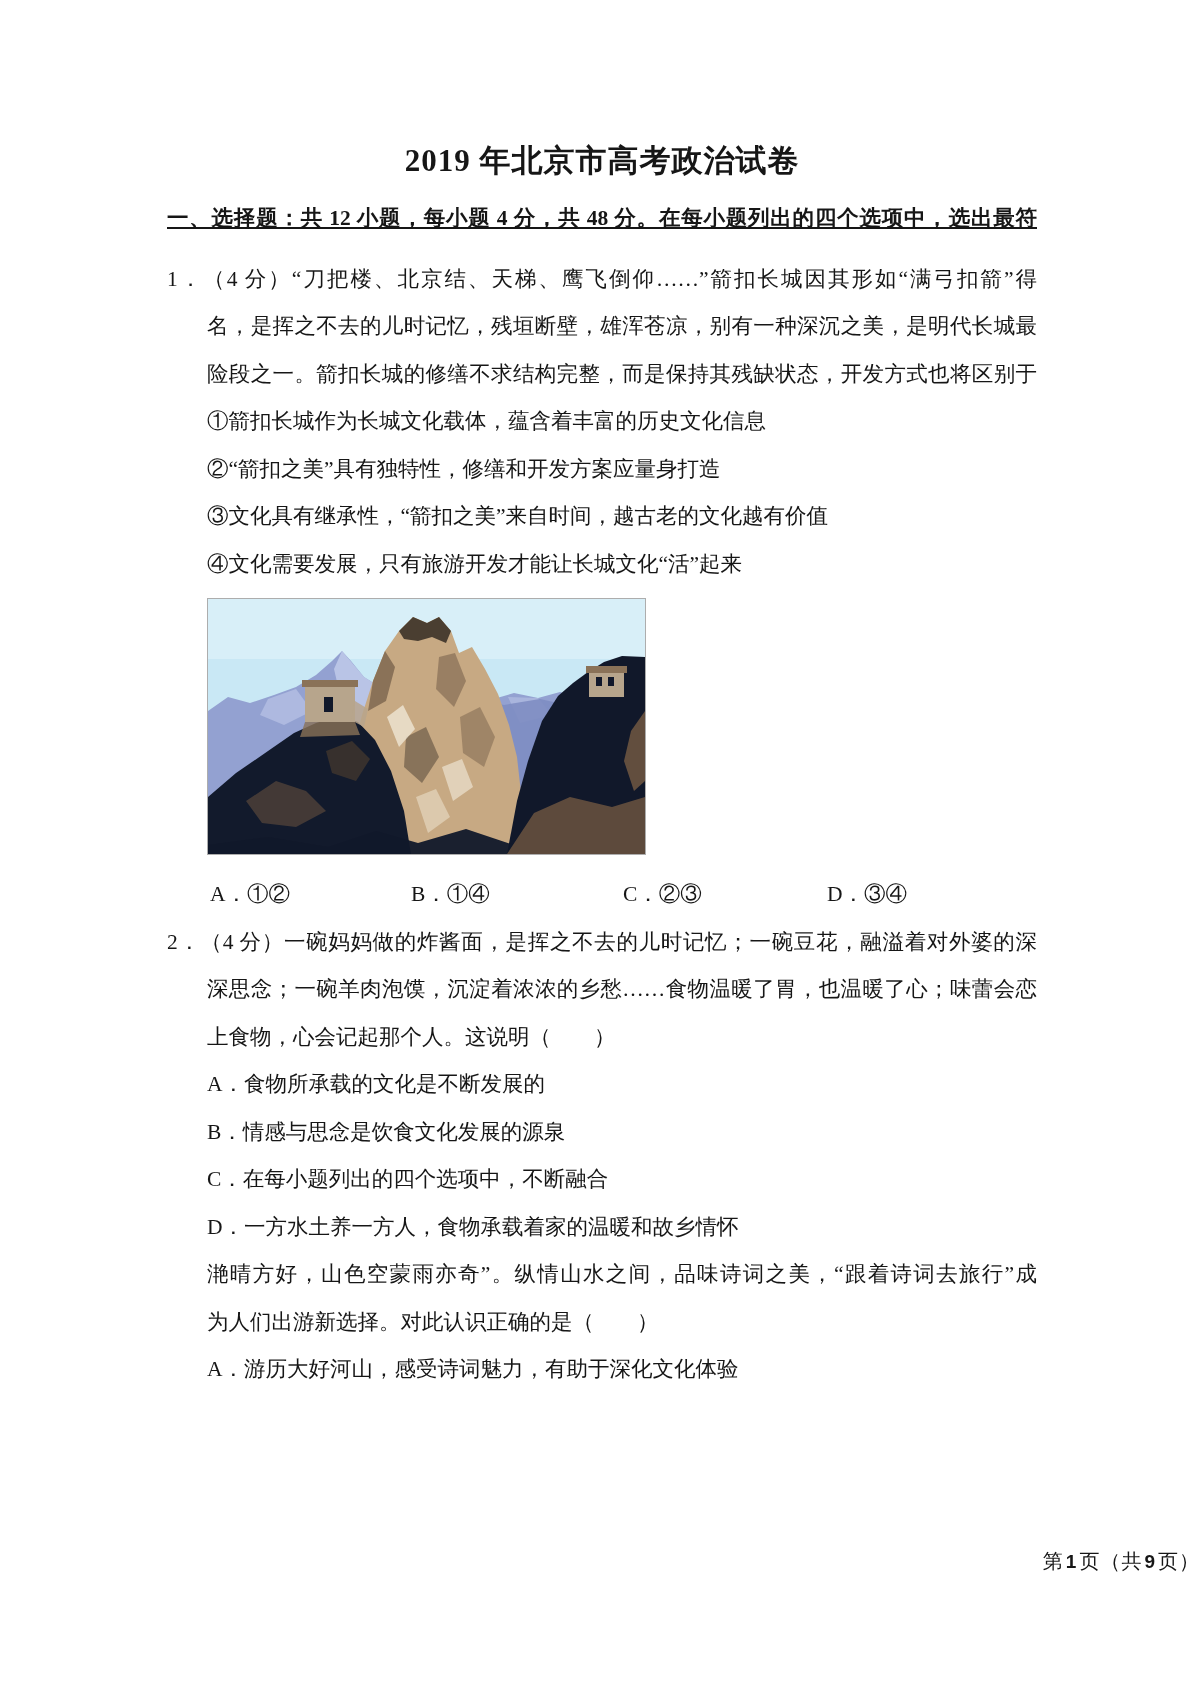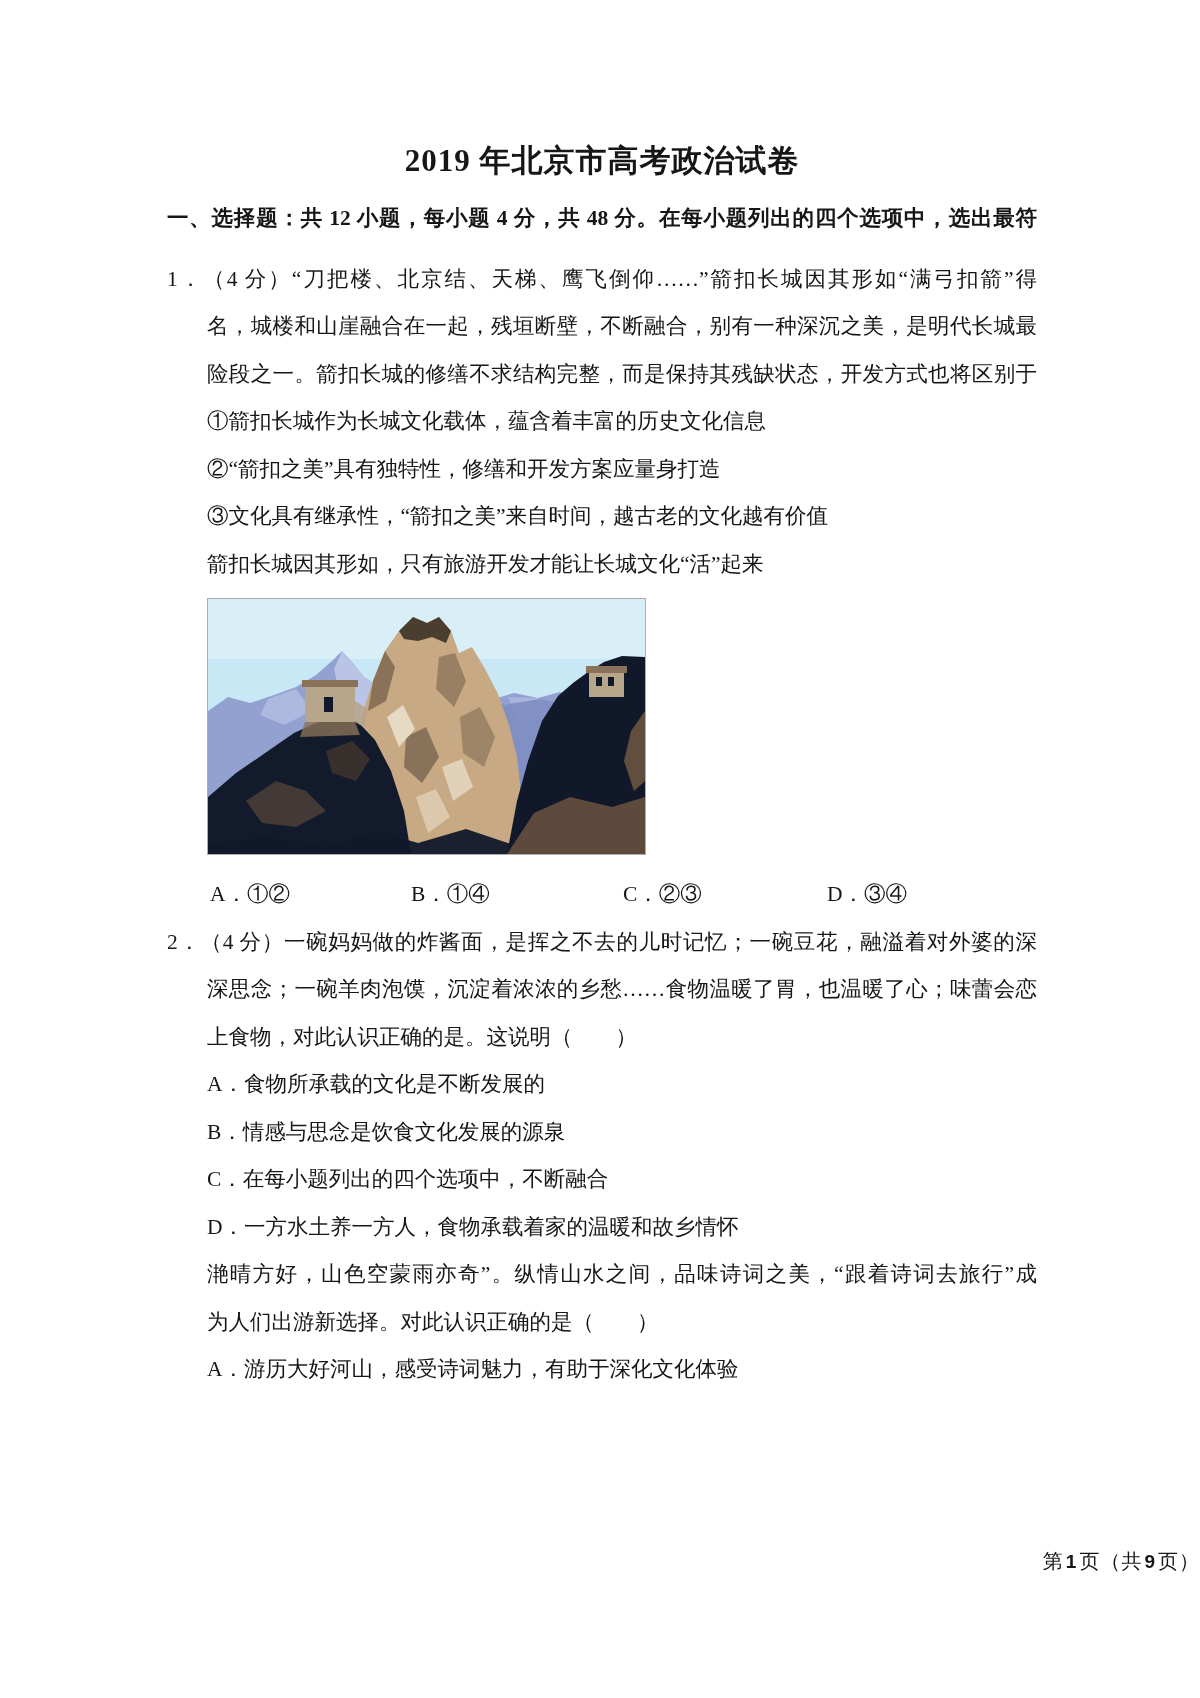--- a/index.html
+++ b/index.html
@@ -1,20 +1,20 @@
 <!DOCTYPE html>
 <html><head>
 <meta charset="utf-8">
 <style>
   html,body{margin:0;padding:0;background:#ffffff;}
   .page{position:relative;width:1200px;height:1698px;background:#ffffff;overflow:hidden;
         font-family:"Liberation Serif","DejaVu Serif",serif;color:#161616;}
   .content{position:absolute;left:167px;top:0;width:870px;}
   .title{margin:137px 0 0 0;font-size:31px;font-weight:700;text-align:center;line-height:48px;letter-spacing:1px;}
-  .intro{margin-top:10px;font-weight:700;}
+  .intro{margin-top:10px;font-weight:700;text-decoration:underline;}
   .line{font-size:21.5px;line-height:47.5px;height:47.5px;white-space:normal;}
   .full{text-align:justify;text-align-last:justify;}
   .cont{padding-left:40px;}
   .q1{margin-top:13px;}
   .photo{margin:10px 0 0 40px;width:437px;height:255px;border:1px solid #adadad;box-sizing:content-box;}
   .photo svg{display:block;}
   .optrow{display:flex;margin-top:16px;padding-left:43px;}
   .optrow span{display:block;}
   .optrow .c1{width:201px;}
   .optrow .c2{width:212px;}
@@ -29,27 +29,27 @@
   <div class="content">
 
     <h1 class="title">2019 年北京市高考政治试卷</h1>
 
     <div class="intro">
       <div class="line full">一、选择题：共 12 小题，每小题 4 分，共 48 分。在每小题列出的四个选项中，选出最符</div>
     </div>
 
     <div class="q1">
       <div class="line full">1．（4 分）“刀把楼、北京结、天梯、鹰飞倒仰……”箭扣长城因其形如“满弓扣箭”得</div>
-      <div class="line full cont">名，城楼和山崖融合在一起，残垣断壁，不断融合，别有一种深沉之美，是明代长城最</div>
+      <div class="line full cont">名，是挥之不去的儿时记忆，残垣断壁，雄浑苍凉，别有一种深沉之美，是明代长城最</div>
       <div class="line full cont">险段之一。箭扣长城的修缮不求结构完整，而是保持其残缺状态，开发方式也将区别于</div>
 
       <div class="line cont">①箭扣长城作为长城文化载体，蕴含着丰富的历史文化信息</div>
       <div class="line cont">②“箭扣之美”具有独特性，修缮和开发方案应量身打造</div>
       <div class="line cont">③文化具有继承性，“箭扣之美”来自时间，越古老的文化越有价值</div>
-      <div class="line cont">箭扣长城因其形如，只有旅游开发才能让长城文化“活”起来</div>
+      <div class="line cont">④文化需要发展，只有旅游开发才能让长城文化“活”起来</div>
 
       <figure class="photo" style="margin-top:10px;margin-bottom:0;">
         <svg width="437" height="255" viewBox="0 0 437 255">
           <g>
             <rect x="0" y="0" width="437" height="255" fill="#c9e8f5"></rect>
             <rect x="0" y="0" width="437" height="60" opacity="0.7" fill="#def2fa"></rect>
           </g>
           <g>
             <path d="M0,112 L20,98 L42,104 L66,96 L88,88 L108,76 L124,62 L134,52 L143,62 L156,78 L172,88 L192,95 L214,100 L236,104 L258,96 L282,101 L306,94 L330,99 L352,93 L376,100 L398,95 L420,101 L437,97 L437,255 L0,255 Z" fill="#93a1d1"></path>
             <path d="M134,52 L156,78 L172,88 L178,112 L150,128 L132,96 L126,70 Z" opacity="0.85" fill="#bfcaea"></path>
@@ -97,21 +97,21 @@
         <span class="c1">A．①②</span>
         <span class="c2">B．①④</span>
         <span class="c3">C．②③</span>
         <span>D．③④</span>
       </div>
     </div>
 
     <div>
       <div class="line full">2．（4 分）一碗妈妈做的炸酱面，是挥之不去的儿时记忆；一碗豆花，融溢着对外婆的深</div>
       <div class="line full cont">深思念；一碗羊肉泡馍，沉淀着浓浓的乡愁……食物温暖了胃，也温暖了心；味蕾会恋</div>
-      <div class="line cont">上食物，对此认识正确的是。这说明（　　）</div>
+      <div class="line cont">上食物，心会记起那个人。这说明（　　）</div>
       <div class="line cont">A．食物所承载的文化是不断发展的</div>
       <div class="line cont">B．情感与思念是饮食文化发展的源泉</div>
       <div class="line cont">C．在每小题列出的四个选项中，不断融合</div>
       <div class="line cont">D．一方水土养一方人，食物承载着家的温暖和故乡情怀</div>
     </div>
 
     <div>
       <div class="line full cont">滟晴方好，山色空蒙雨亦奇”。纵情山水之间，品味诗词之美，“跟着诗词去旅行”成</div>
       <div class="line cont">为人们出游新选择。对此认识正确的是（　　）</div>
       <div class="line cont">A．游历大好河山，感受诗词魅力，有助于深化文化体验</div>

